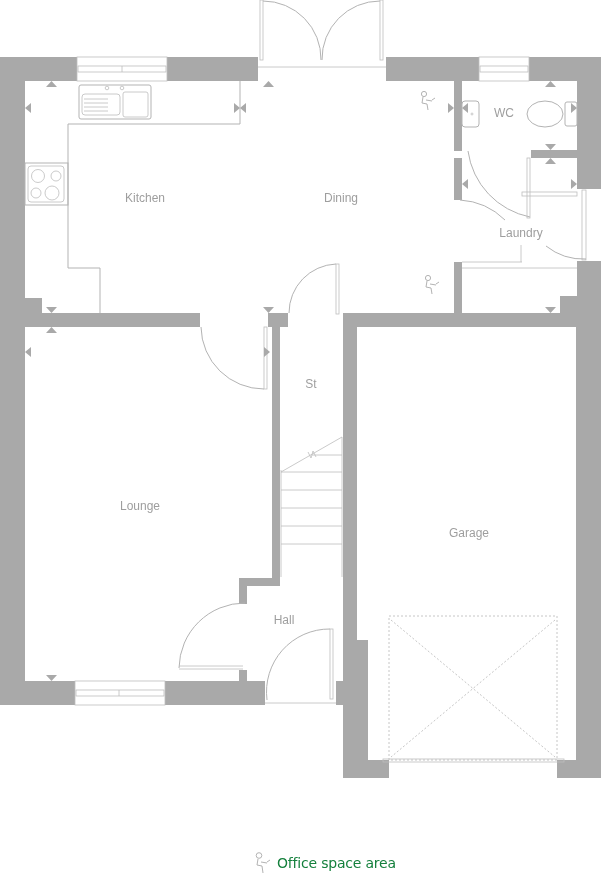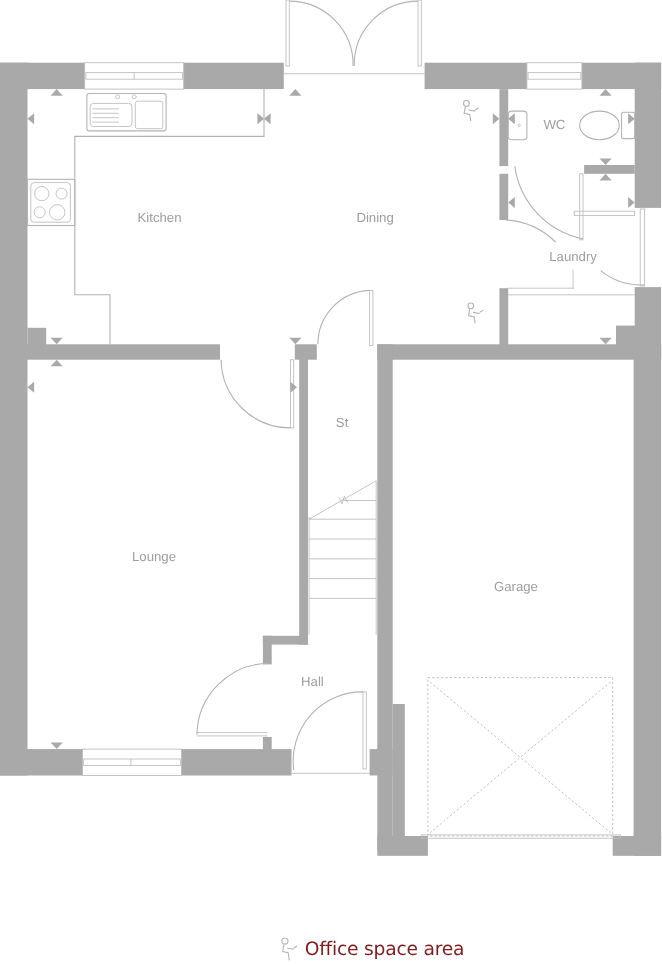--- a/index.html
+++ b/index.html
@@ -5,21 +5,21 @@
   html, body { margin: 0; padding: 0; background: #ffffff; }
   body { width: 602px; height: 877px; position: relative; overflow: hidden; font-family: "Liberation Sans", sans-serif; }
   svg { position: absolute; left: 0; top: 0; }
   .wall { fill: #a9a9a9; }
   .line { fill: none; stroke: #b3b3b3; stroke-width: 1; }
   .thin { fill: none; stroke: #bdbdbd; stroke-width: 0.8; }
   .dash { fill: none; stroke: #b8b8b8; stroke-width: 0.8; stroke-dasharray: 2 2; }
   .mark { fill: #a9a9a9; }
   .room-label { fill: #9e9e9e; font-family: "Liberation Sans", sans-serif; font-size: 12px; text-anchor: middle; }
   .legend { position: absolute; left: 255px; top: 852px; display: flex; align-items: center; gap: 6px; }
-  .legend-text { color: #7f1d1d; font-size: 17px; font-family: "DejaVu Sans", sans-serif; letter-spacing: -0.2px; }
+  .legend-text { color: #15803d; font-size: 14px; font-family: "DejaVu Sans", sans-serif; letter-spacing: -0.2px; }
 </style>
 </head>
 <body>
 
 <svg width="602" height="877" viewBox="0 0 602 877">
 
   <g>
 
     <rect class="wall" x="0" y="57" width="77" height="24"></rect>
     <rect class="wall" x="167" y="57" width="91" height="24"></rect>

